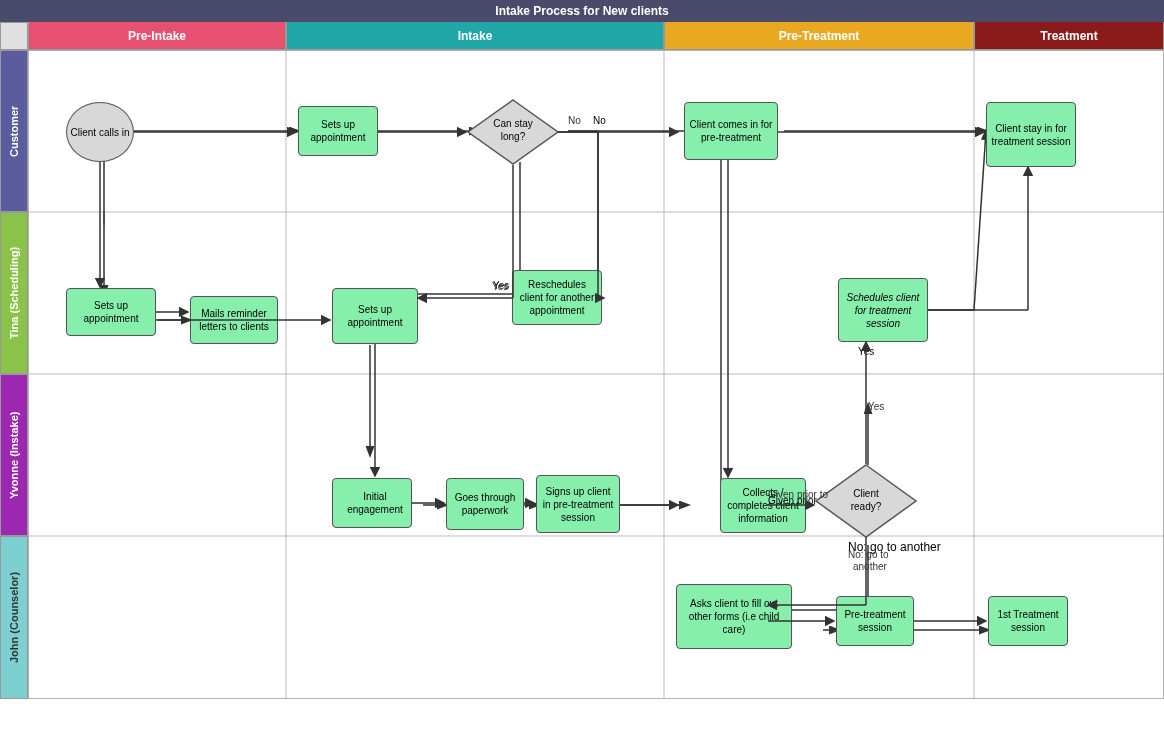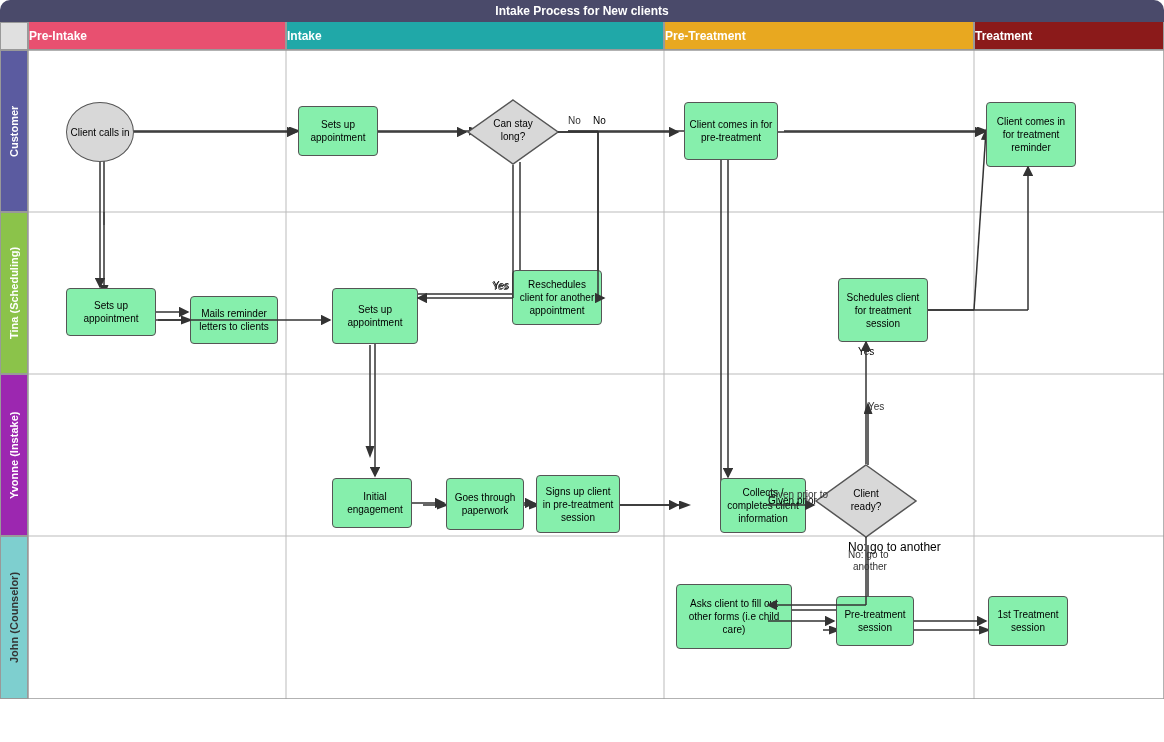--- a/index.html
+++ b/index.html
@@ -3,39 +3,39 @@
   <meta charset="utf-8">
   <style>
     * { box-sizing: border-box; margin: 0; padding: 0; }
     body { font-family: Arial, sans-serif; font-size: 11px; background: #fff; }
     
     .diagram-container {
       width: 1164px;
       height: 742px;
       overflow: hidden;
       position: relative;
-      border-radius: 10px;
     }
     
     .title-bar {
       background: #4a4a6a;
       color: white;
       text-align: center;
       padding: 5px;
       font-size: 12px;
       font-weight: bold;
       height: 22px;
       display: flex;
       align-items: center;
       justify-content: center;
     }
     
     .phase-header {
       display: flex;
       align-items: center;
+      justify-content: center;
       font-weight: bold;
       font-size: 12px;
       border: 1px solid #999;
       border-top: none;
     }
     
     .phase-pre-intake {
       background: #e85070;
       color: white;
       width: 258px;
@@ -243,21 +243,21 @@
 
       <div style="position:absolute; left:565px; top:65px; font-size:10px;">
         <span>No</span>
       </div>
 
       <div class="flowchart-box" style="left:656px; top:52px; width:94px; height:58px;">
         <span>Client comes in for pre-treatment</span>
       </div>
 
       <div class="flowchart-box" style="left:958px; top:52px; width:90px; height:65px;">
-        <span>Client comes in for treatment reminder</span>
+        <span>Client stay in for treatment session</span>
       </div>
 
       <div class="flowchart-box" style="left:38px; top:238px; width:90px; height:48px;">
         <span>Sets up appointment</span>
       </div>
 
       <div class="flowchart-box" style="left:162px; top:246px; width:88px; height:48px;">
         <span>Mails reminder letters to clients</span>
       </div>
 
@@ -266,21 +266,21 @@
       </div>
 
       <div class="flowchart-box" style="left:484px; top:220px; width:90px; height:55px;">
         <span>Reschedules client for another appointment</span>
       </div>
 
       <div style="position:absolute; left:465px; top:230px; font-size:10px;">
         <span>Yes</span>
       </div>
 
-      <div class="flowchart-box" style="left:810px; top:228px; width:90px; height:64px;">
+      <div class="flowchart-box" style="left:810px; top:228px; width:90px; height:64px;font-style:italic;">
         <span>Schedules client for treatment session</span>
       </div>
 
       <div style="position:absolute; left:830px; top:296px; font-size:10px;">
         <span>Yes</span>
       </div>
 
       <div class="flowchart-box" style="left:304px; top:428px; width:80px; height:50px;padding-left:10px;">
         <span>Initial engagement</span>
       </div>

